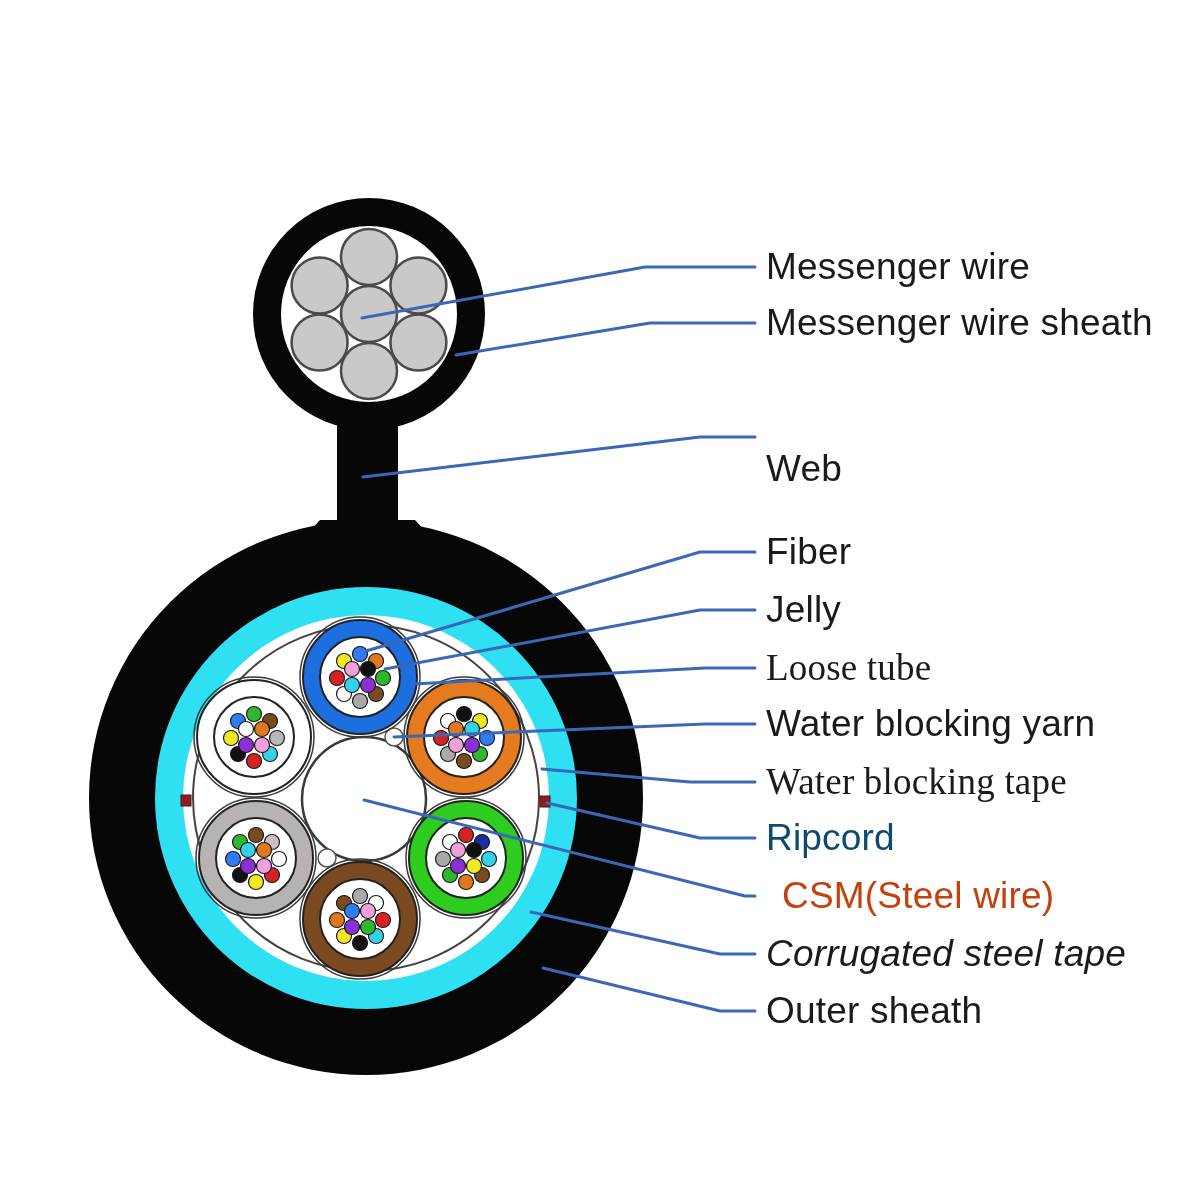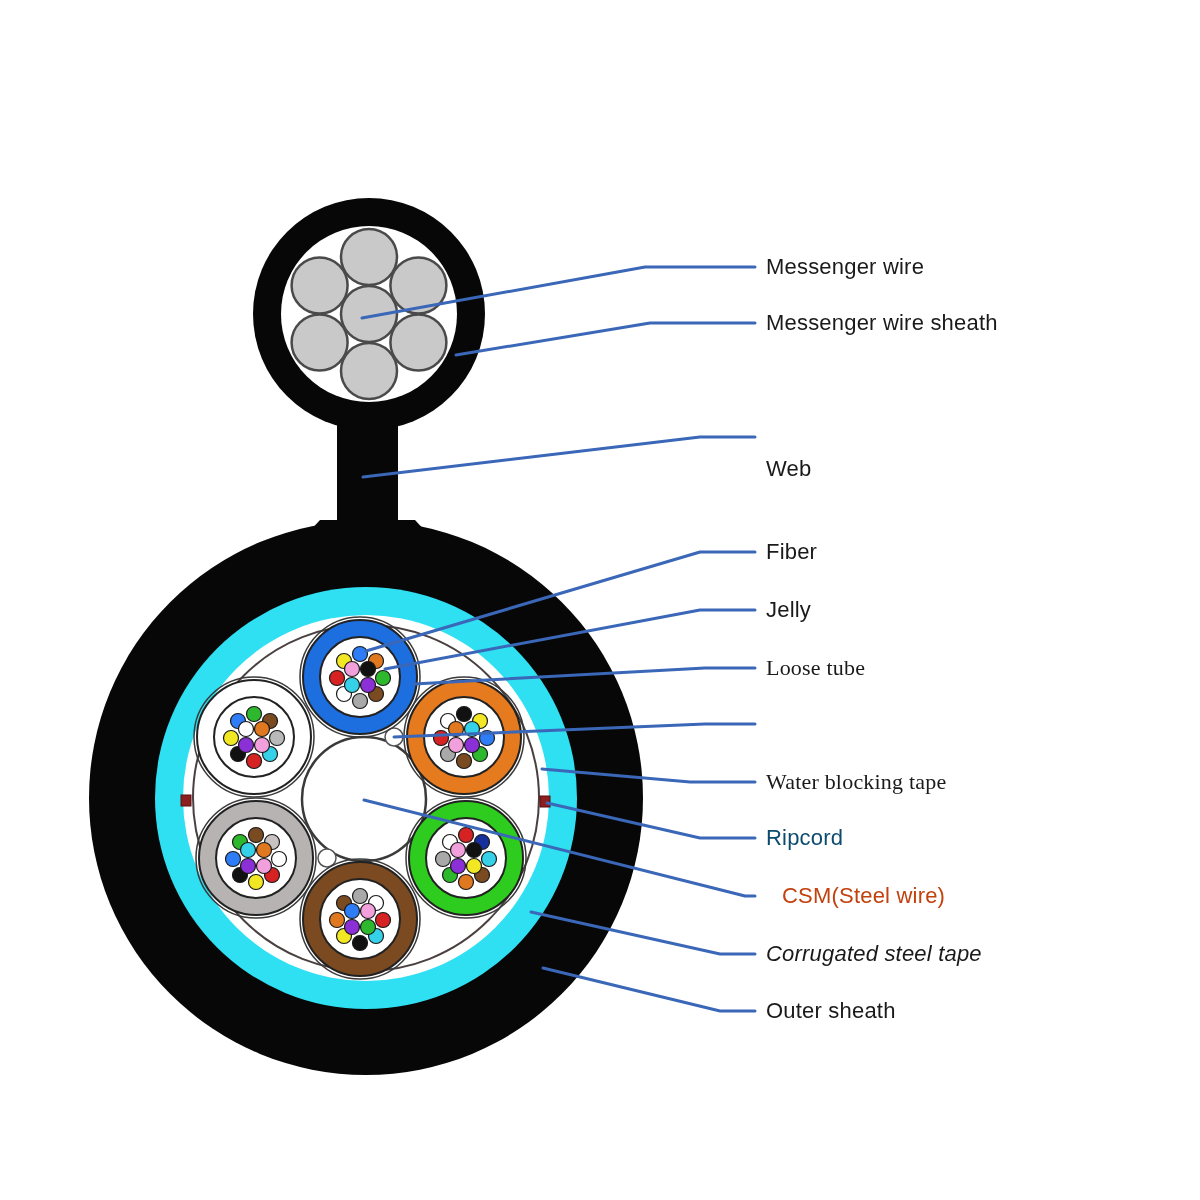--- a/index.html
+++ b/index.html
@@ -7,21 +7,21 @@
     position:relative;
     width:1200px;height:1200px;
     background:#ffffff;
     overflow:hidden;
     font-family:"Liberation Sans", sans-serif;
   }
   .stage svg{position:absolute;left:0;top:0;}
   .lbl{
     position:absolute;
     left:766px;
-    font-size:22px;
+    font-size:37px;
     line-height:34px;
     color:#1a1a1a;
     letter-spacing:0.2px;
     white-space:nowrap;
     text-align:center;
   }
 </style>
 </head>
 <body>
 
@@ -150,18 +150,19 @@
       <polyline points="531,912 720,954 755,954" fill="none" stroke="#3a67b8" stroke-width="3" stroke-linejoin="round" stroke-linecap="round"></polyline>
       <polyline points="543,968 720,1011 755,1011" fill="none" stroke="#3a67b8" stroke-width="3" stroke-linejoin="round" stroke-linecap="round"></polyline>
     </svg>
 
   <div class="lbl" style="top: 250px; left: 766px; color: rgb(26, 26, 26);">Messenger wire</div>
   <div class="lbl" style="top: 306px; left: 766px; color: rgb(26, 26, 26);">Messenger wire sheath</div>
   <div class="lbl" style="top: 420px; left: 766px; color: rgb(26, 26, 26); margin-top: 32px;">Web</div>
   <div class="lbl" style="top: 535px; left: 766px; color: rgb(26, 26, 26);">Fiber</div>
   <div class="lbl" style="top: 593px; left: 766px; color: rgb(26, 26, 26);">Jelly</div>
   <div class="lbl" style="top: 651px; left: 766px; color: rgb(26, 26, 26); font-family: Liberation Serif, serif;">Loose tube</div>
+  <div class="lbl" style="top: 707px; left: 766px; color: rgb(26, 26, 26);">Water blocking yarn</div>
   <div class="lbl" style="top: 765px; left: 766px; color: rgb(26, 26, 26); font-family: Liberation Serif, serif;">Water blocking tape</div>
   <div class="lbl" style="top: 821px; left: 766px; color: #0c4a6e;">Ripcord</div>
   <div class="lbl" style="top: 879px; left: 782px; color: #c2410c;">CSM(Steel wire)</div>
   <div class="lbl" style="top: 937px; left: 766px; color: rgb(26, 26, 26); font-style: italic;">Corrugated steel tape</div>
   <div class="lbl" style="top: 994px; left: 766px; color: rgb(26, 26, 26);">Outer sheath</div>
 </div>
 
 </body></html>

